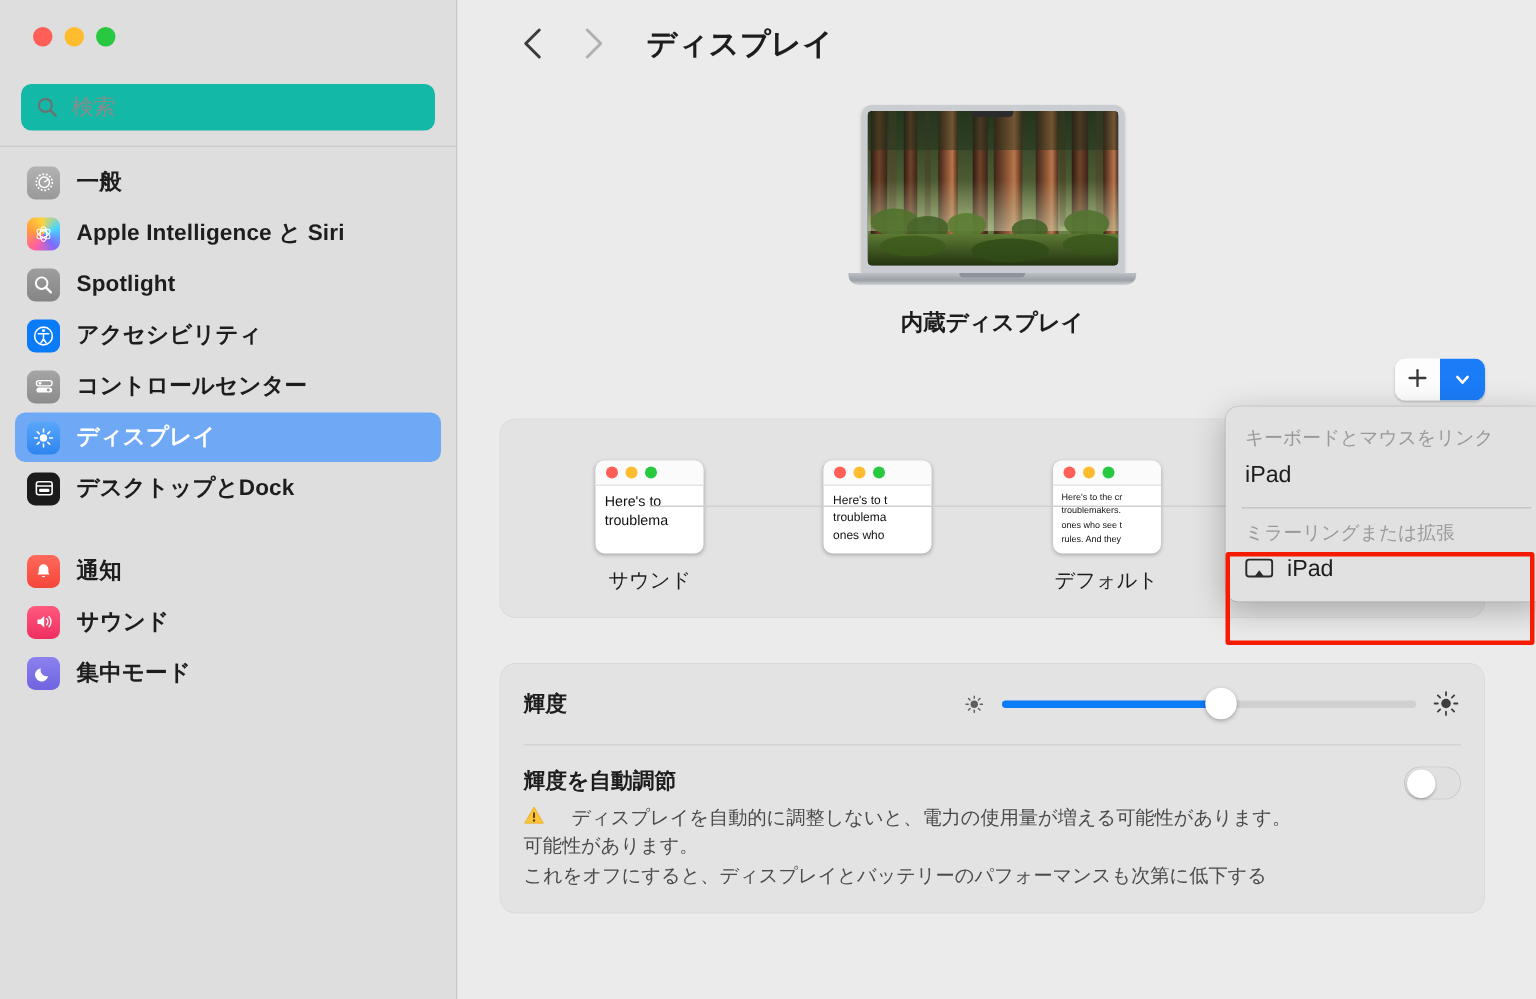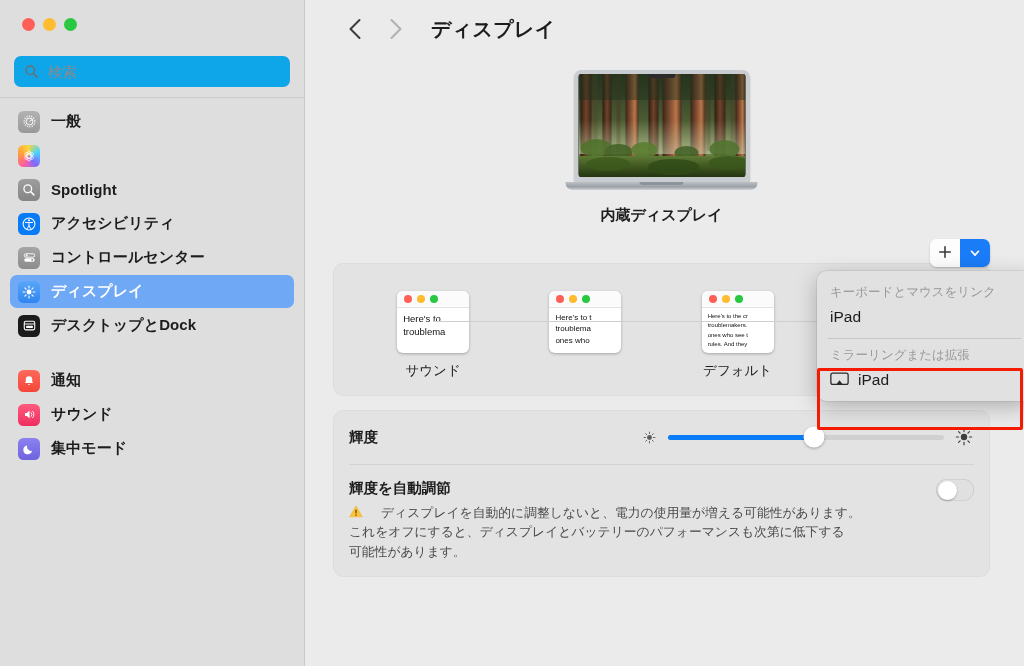--- a/index.html
+++ b/index.html
@@ -19,21 +19,21 @@
     position:relative; overflow:hidden;
   }
   .traffic { display:flex; gap:8px; padding:18px 0 0 22px; height:48px; align-items:flex-start; }
   .dot { width:13px; height:13px; border-radius:50%; }
   .dot.red{background:#ff5f57;} .dot.yellow{background:#febc2e;} .dot.green{background:#28c840;}
 
   .searchwrap { padding:8px 14px 10px 14px; }
   .searchbox {
     display:flex; align-items:center; gap:9px;
     height:31px; border-radius:7px;
-    background:#0ea5e9; padding:0 10px;
+    background:#14b8a6; padding:0 10px;
   }
   .searchbox svg { flex:0 0 15px; }
   .searchbox input {
     border:0; outline:0; background:transparent;
     font-family:inherit; font-size:14.5px; color:#333; width:100%;
   }
   .searchbox input::placeholder { color:#8b8b8b; }
 
   .sidebar-sep { height:1px; background:#cbcbcb; margin:0; }
 
@@ -122,20 +122,21 @@
     width:30px; display:flex; align-items:center; justify-content:center;
     cursor:default;
   }
   .seg.plus { background:#fdfdfd; color:#3a3a3a; font-size:20px; line-height:1; padding-bottom:2px; }
   .seg.caret { background:#1a7cf7; color:#fff; }
 
   
   .panel {
     background:#e3e3e3; border-radius:11px; padding:0;
     box-shadow:inset 0 0 0 .5px rgba(0,0,0,.05);
+    margin-top:16px;
   }
   .cards { display:flex; justify-content:space-around; align-items:flex-start; padding:28px 24px 16px 24px; position:relative; }
   .card { width:120px; display:flex; flex-direction:column; align-items:center; cursor:default; }
   .thumb {
     width:72px; height:62px; border-radius:6px; background:#fff; overflow:hidden;
     box-shadow:0 1px 3px rgba(0,0,0,.28);
   }
   .thumb-bar { height:17px; background:#fbfbfb; display:flex; align-items:center; gap:5px; padding-left:7px; border-bottom:.5px solid #e4e4e4; }
   .tdot { width:8px; height:8px; border-radius:50%; }
   .tdot.r{background:#ff5f57;} .tdot.y{background:#febc2e;} .tdot.g{background:#28c840;}
@@ -240,20 +241,21 @@
 
         <div class="navitem">
           <div class="ico ico-siri">
             <svg width="14" height="14" viewBox="0 0 20 20">
               <circle cx="10" cy="10" r="3.2" fill="none" stroke="#fff" stroke-width="1.1"></circle>
               <ellipse cx="10" cy="10" rx="7" ry="3.2" fill="none" stroke="#fff" stroke-width="1" transform="rotate(30 10 10)"></ellipse>
               <ellipse cx="10" cy="10" rx="7" ry="3.2" fill="none" stroke="#fff" stroke-width="1" transform="rotate(-30 10 10)"></ellipse>
               <ellipse cx="10" cy="10" rx="7" ry="3.2" fill="none" stroke="#fff" stroke-width="1" transform="rotate(90 10 10)"></ellipse>
             </svg>
           </div>
+          <span class="navlabel">Apple Intelligence と Siri</span>
         </div>
 
         <div class="navitem">
           <div class="ico ico-spotlight">
             <svg width="14" height="14" viewBox="0 0 16 16">
               <circle cx="6.6" cy="6.6" r="4.4" fill="none" stroke="#fff" stroke-width="1.5"></circle>
               <line x1="10" y1="10" x2="13.6" y2="13.6" stroke="#fff" stroke-width="1.7" stroke-linecap="round"></line>
             </svg>
           </div>
           <span class="navlabel">Spotlight</span>
@@ -577,22 +579,22 @@
           <div class="autorow-text">
             <div class="row-label">輝度を自動調節</div>
             <div class="warn-line">
               <svg class="warn-tri" width="14" height="13" viewBox="0 0 16 15">
                 <path d="M8 1.1 15.2 13.6H0.8z" fill="#fdc43a" stroke="#e8ad1e" stroke-width=".6" stroke-linejoin="round"></path>
                 <rect x="7.25" y="5.1" width="1.5" height="4.6" rx=".7" fill="#5a4408"></rect>
                 <circle cx="8" cy="11.5" r=".95" fill="#5a4408"></circle>
               </svg>
               <div class="note">ディスプレイを自動的に調整しないと、電力の使用量が増える可能性があります。</div>
             </div>
+            <div class="note">可能性があります。</div>
             <div class="note">これをオフにすると、ディスプレイとバッテリーのパフォーマンスも次第に低下する</div>
-            <div class="note">可能性があります。</div>
           </div>
           <div class="toggle">
             <div class="knob"></div>
           </div>
         </div>
       </div>
     </div>
 
     <div class="popup" style="left:512px; top:271px;">
       <div class="pop-header">キーボードとマウスをリンク</div>

